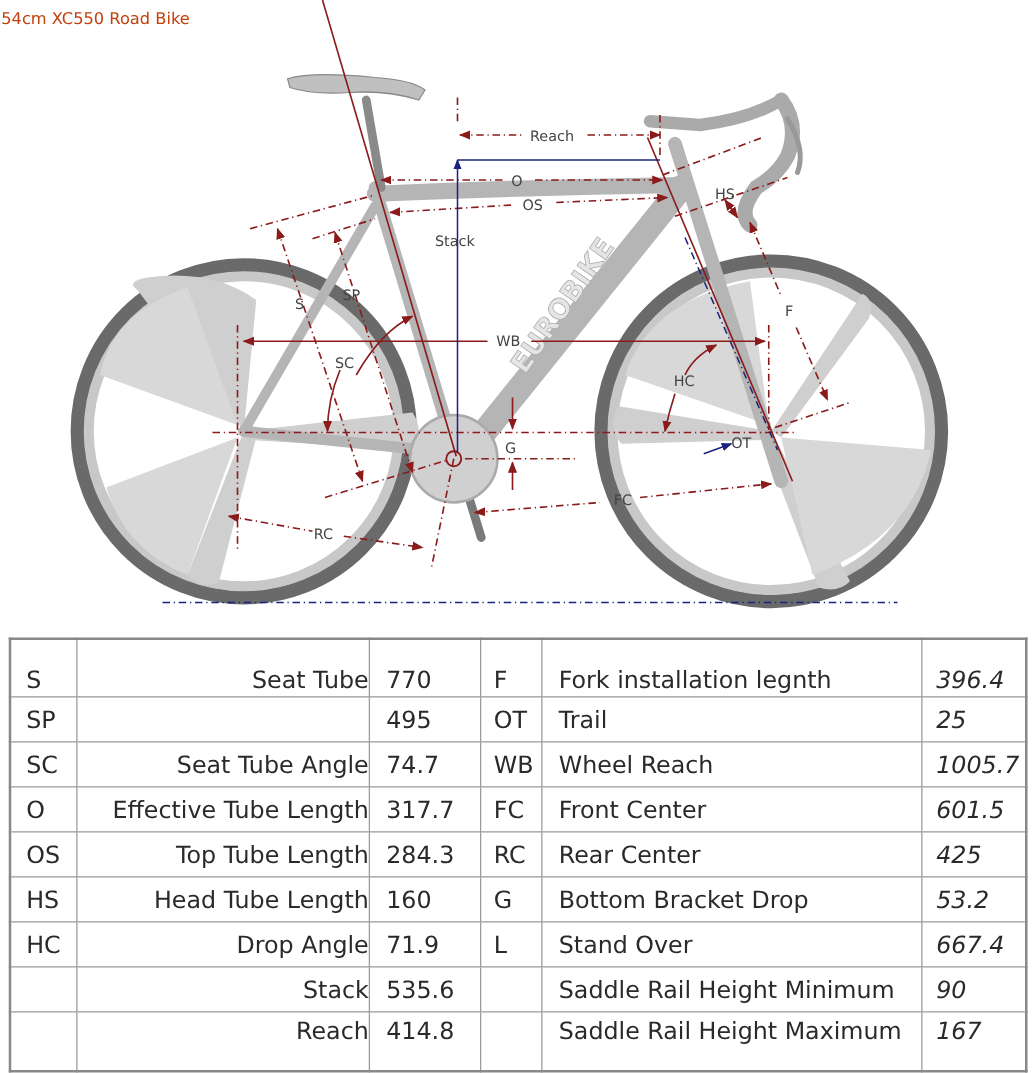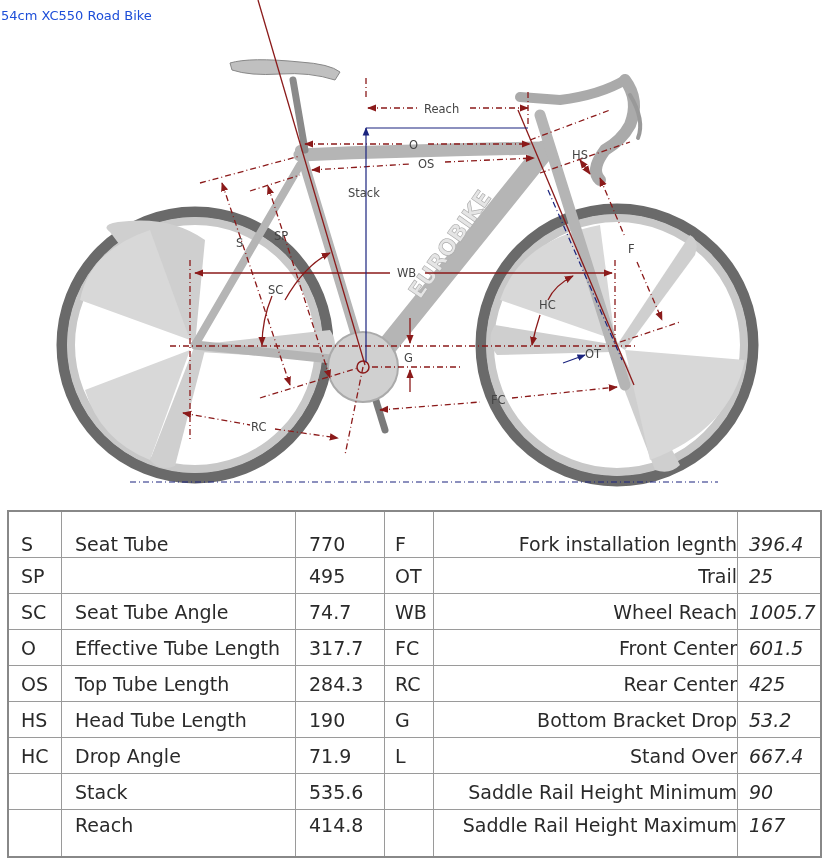--- a/index.html
+++ b/index.html
@@ -1,28 +1,28 @@
 <!DOCTYPE html>
 <html><head>
   <meta charset="utf-8">
   <style>
     html, body { margin: 0; padding: 0; background: #ffffff; }
     body { width: 828px; height: 858px; position: relative; overflow: hidden; font-family: "DejaVu Sans", "Liberation Sans", sans-serif; color: #222; }
-    .title { position: absolute; left: 1px; top: 8px; font-size: 13px; color: #1d4ed8; }
+    .title { position: absolute; left: 1px; top: 8px; font-size: 13px; color: #c2410c; }
     .diagram { position: absolute; left: 0; top: 0; width: 828px; height: 495px; }
     .diagram text { font-family: "DejaVu Sans", "Liberation Sans", sans-serif; font-size: 11.5px; fill: #444; }
     .geo-table { position: absolute; left: 7px; top: 510px; border-collapse: collapse; border: 2px solid #888; font-size: 19px; color: #2a2a2a; }
     .geo-table td { border: 1px solid #9a9a9a; padding: 0 0 0 13px; height: 35px; vertical-align: middle; white-space: nowrap; }
     .geo-table tr:first-child td { height: 43px; vertical-align: bottom; padding-bottom: 2px; }
     .geo-table tr:last-child td { height: 42px; vertical-align: top; padding-top: 4px; }
     .geo-table td.code { width: 40px; padding-left: 12px; }
-    .geo-table td.name { width: 220px; }
+    .geo-table td.name { width: 220px; text-align: right; }
     .geo-table td.val { width: 75px; }
     .geo-table td.code2 { width: 38px; padding-left: 10px; }
-    .geo-table td.name2 { width: 290px; text-align: right; }
+    .geo-table td.name2 { width: 290px; }
     .geo-table td.val2 { width: 71px; padding-left: 11px; font-style: italic; }
   </style>
 </head>
 <body>
 
 <div class="title">54cm XC550 Road Bike</div>
 
 <svg class="diagram" viewBox="0 0 828 495" xmlns="http://www.w3.org/2000/svg">
   <defs>
     <marker id="arr" viewBox="0 0 10 10" refX="9" refY="5" markerWidth="7" markerHeight="7" orient="auto-start-reverse">
@@ -180,21 +180,21 @@
       <td class="code">OS</td>
       <td class="name">Top Tube Length</td>
       <td class="val">284.3</td>
       <td class="code2">RC</td>
       <td class="name2">Rear Center</td>
       <td class="val2">425</td>
     </tr>
     <tr>
       <td class="code">HS</td>
       <td class="name">Head Tube Length</td>
-      <td class="val">190</td>
+      <td class="val">160</td>
       <td class="code2">G</td>
       <td class="name2">Bottom Bracket Drop</td>
       <td class="val2">53.2</td>
     </tr>
     <tr>
       <td class="code">HC</td>
       <td class="name">Drop Angle</td>
       <td class="val">71.9</td>
       <td class="code2">L</td>
       <td class="name2">Stand Over</td>

